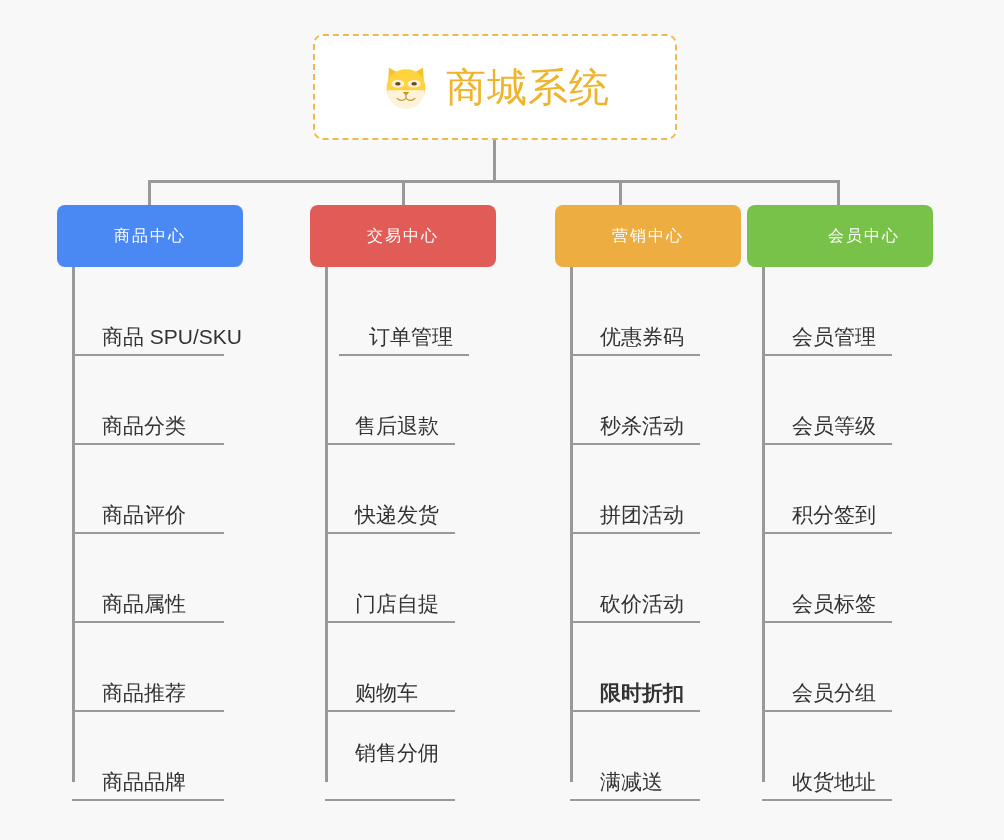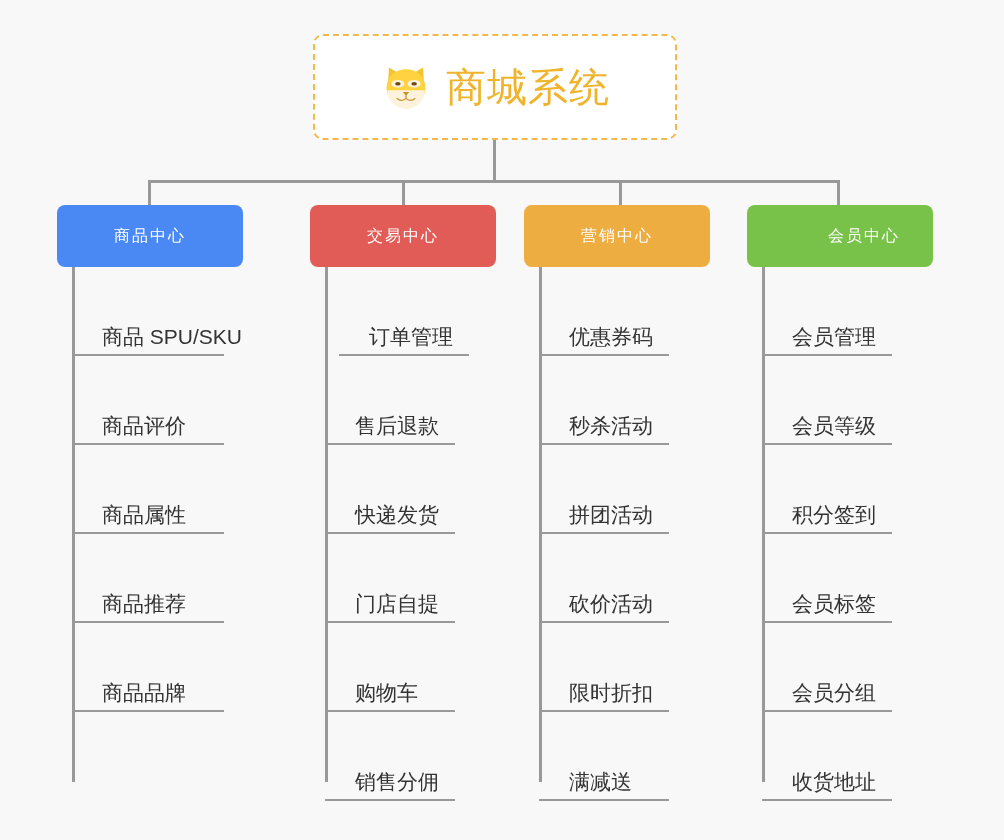--- a/index.html
+++ b/index.html
@@ -150,20 +150,23 @@
   <div class="column" style="left:57px;">
     <div class="cat-box" style="background:#4a89f3;">
       <span>商品中心</span>
     </div>
     <div class="spine" style="height:515px;"></div>
     <div class="items">
       <div class="item" style="width:152px;text-align:center;">
         <span class="item-label">商品 SPU/SKU</span>
       </div>
       <div class="item" style="width:152px;">
+        <span class="item-label">商品分类</span>
+      </div>
+      <div class="item" style="width:152px;">
         <span class="item-label">商品评价</span>
       </div>
       <div class="item" style="width:152px;">
         <span class="item-label">商品属性</span>
       </div>
       <div class="item" style="width:152px;">
         <span class="item-label">商品推荐</span>
       </div>
       <div class="item" style="width:152px;">
         <span class="item-label">商品品牌</span>
@@ -185,45 +188,45 @@
       </div>
       <div class="item" style="width:130px;">
         <span class="item-label">快递发货</span>
       </div>
       <div class="item" style="width:130px;">
         <span class="item-label">门店自提</span>
       </div>
       <div class="item" style="width:130px;">
         <span class="item-label">购物车</span>
       </div>
-      <div class="item" style="width:130px;">
+      <div class="item" style="width:130px;align-items:center;">
         <span class="item-label">销售分佣</span>
       </div>
     </div>
   </div>
 
-  <div class="column" style="left:524px;">
+  <div class="column" style="left:555px;">
     <div class="cat-box" style="background:#eead40;">
       <span>营销中心</span>
     </div>
     <div class="spine" style="height:515px;"></div>
     <div class="items">
       <div class="item" style="width:130px;">
         <span class="item-label">优惠券码</span>
       </div>
       <div class="item" style="width:130px;">
         <span class="item-label">秒杀活动</span>
       </div>
       <div class="item" style="width:130px;">
         <span class="item-label">拼团活动</span>
       </div>
       <div class="item" style="width:130px;">
         <span class="item-label">砍价活动</span>
       </div>
-      <div class="item" style="width:130px;">
+      <div class="item" style="width:130px;font-weight:bold;">
         <span class="item-label">限时折扣</span>
       </div>
       <div class="item" style="width:130px;">
         <span class="item-label">满减送</span>
       </div>
     </div>
   </div>
 
   <div class="column" style="left:747px;">
     <div class="cat-box" style="background:#78c249;padding-left:48px;">

